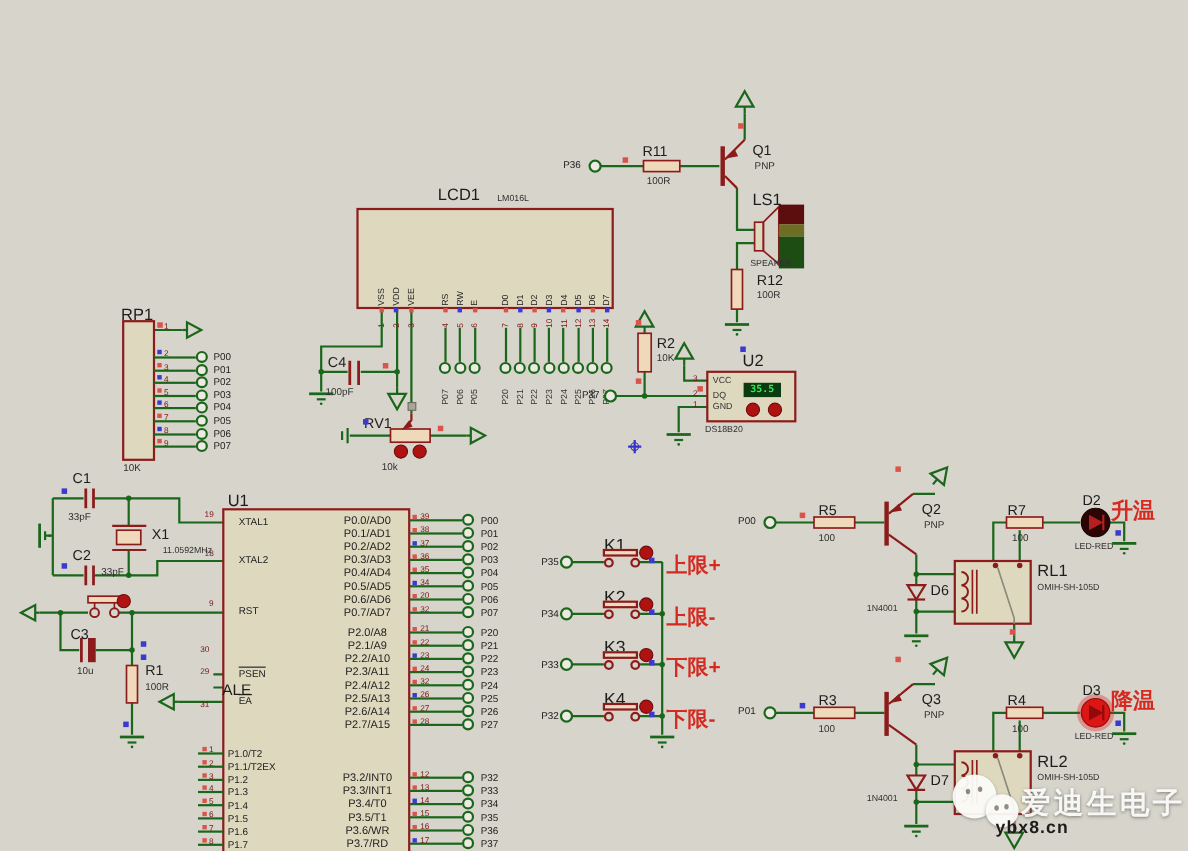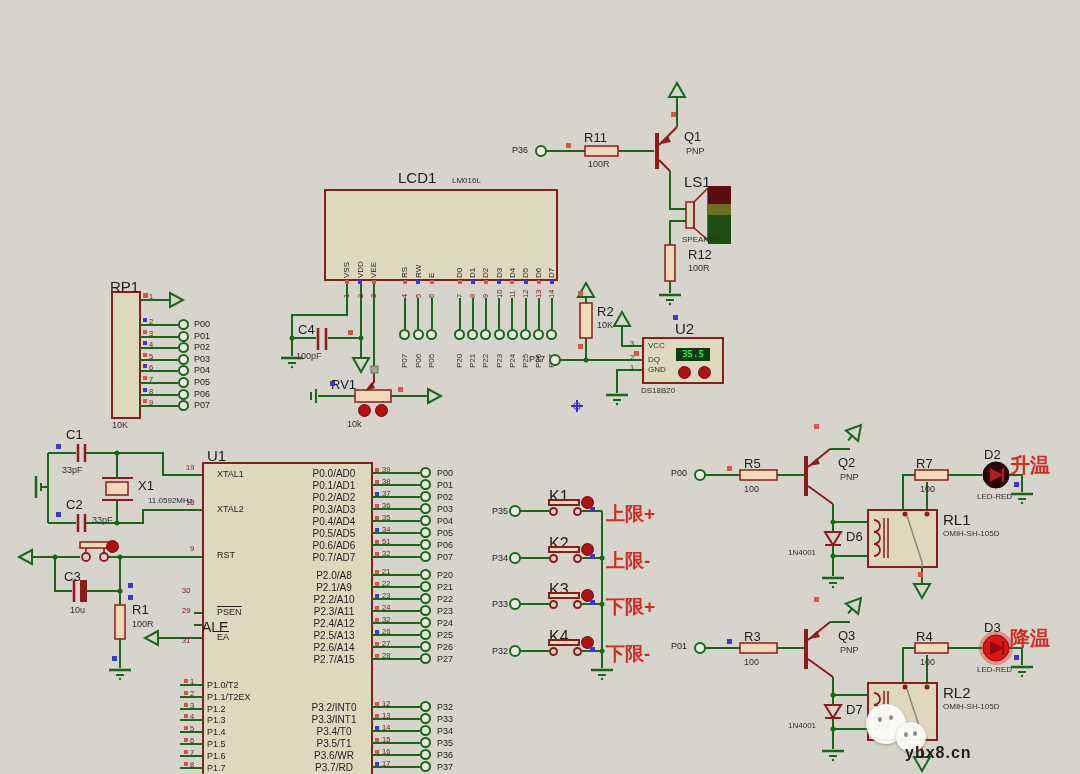--- a/index.html
+++ b/index.html
@@ -586,21 +586,21 @@
       <span class="mwire"></span>
       <span class="msq"></span>
       <span class="mnum">34</span>
       <span class="mterm"></span>
       <span class="mport">P05</span>
     </div>
       <div class="mrow">
       <span class="mname">P0.6/AD6</span>
       <span class="mwire"></span>
       <span class="msq"></span>
-      <span class="mnum">51</span>
+      <span class="mnum">20</span>
       <span class="mterm"></span>
       <span class="mport">P06</span>
     </div>
       <div class="mrow">
       <span class="mname">P0.7/AD7</span>
       <span class="mwire"></span>
       <span class="msq"></span>
       <span class="mnum">32</span>
       <span class="mterm"></span>
       <span class="mport">P07</span>
@@ -849,15 +849,16 @@
   <div class="mkb" style="left:1014px;top:655px"></div>
 
   <div class="wc" style="left:866px;top:704px;width:40px;height:40px">
     <span class="weye" style="left:12px;top:13px"></span>
       <span class="weye" style="left:23px;top:11px"></span>
   </div>
   <div class="wc" style="left:896px;top:722px;width:30px;height:30px">
     <span class="weye" style="left:8px;top:10px"></span>
       <span class="weye" style="left:17px;top:9px"></span>
   </div>
+  <span class="wbrand">爱迪生电子</span>
   <span class="wsite">ybx8.cn</span>
 
 </div>
 
 </body></html>

